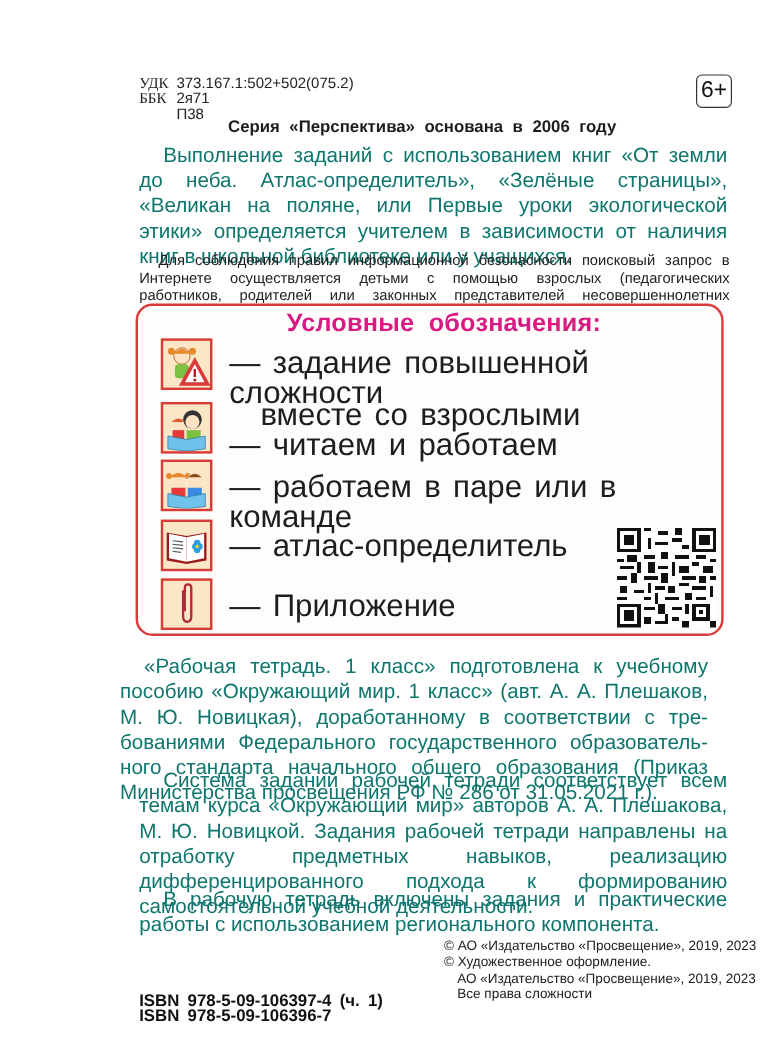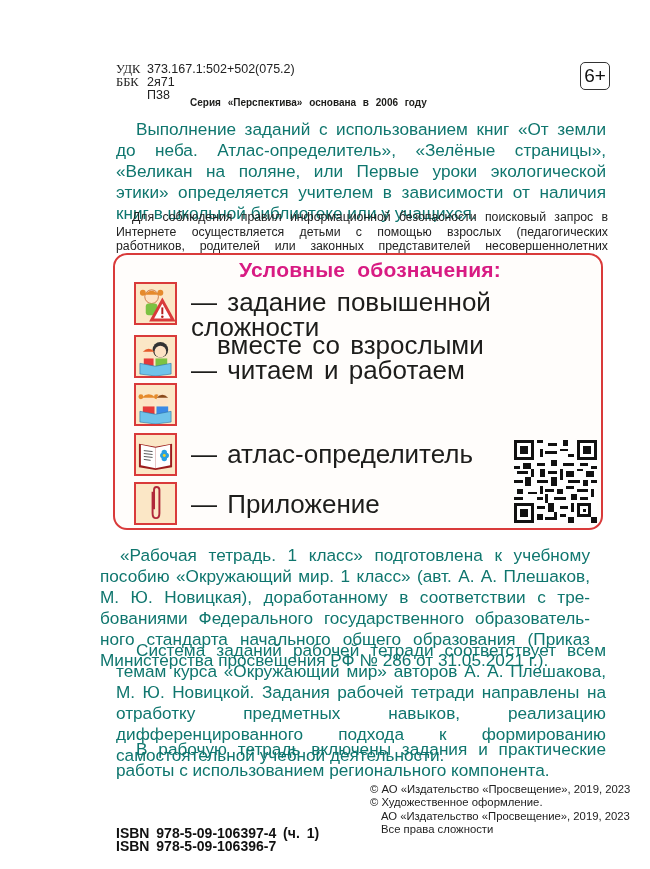--- a/index.html
+++ b/index.html
@@ -3,21 +3,21 @@
 <meta charset="utf-8">
 <style>
   html, body { margin:0; padding:0; background:#ffffff; }
   body { width:650px; height:869px; position:relative; overflow:hidden;
          font-family:"Liberation Sans", "DejaVu Sans", sans-serif; color:#1d1d1b; }
   .abs { position:absolute; }
   .small { font-size:12.5px; line-height:13px; color:#222; }
   .udk { left:116px; top:63px; }
   .udk .row { display:flex; }
   .udk .k { width:31px;font-family:Liberation Serif, serif; }
-  .series { left:190px; top:97px; font-weight:bold; font-size:10px; word-spacing:4px; color:#1d1d1b; }
+  .series { left:190px; top:97px; font-weight:bold; font-size:14px; word-spacing:4px; color:#1d1d1b; }
   .age { left:580px; top:62px; width:28px; height:26px; border:1.5px solid #333; border-radius:5px;
          font-size:19px; line-height:26px; text-align:center; color:#111; }
   .para { font-size:17.2px; line-height:21px; text-align:justify; color:#0f766e; }
   .p1 { left:116px; top:119px; width:490px; }
   .para .ind { display:inline-block; width:20px; }
   .note { left:116px; top:210px; width:492px; font-size:12.3px; line-height:14.5px; text-align:justify; color:#222; }
   .legend { left:113px; top:253px; width:490px; height:277px; border:2.5px solid #d93a3a; border-radius:14px;
             background:#fffdfb; box-sizing:border-box; }
   .legend-title { left:0; right:0; top:3px; text-align:center; font-weight:bold; color:#d81b83;
                   font-size:21px; word-spacing:6px; letter-spacing:0.2px;padding-left:24px; }
@@ -100,20 +100,21 @@
       <path d="M6 13 Q13 6 20 13" fill="#e58a2b"></path>
       <circle cx="5" cy="12" r="2.5" fill="#e58a2b"></circle>
         <circle cx="21" cy="12" r="2.5" fill="#e58a2b"></circle>
       <circle cx="27" cy="15" r="6" fill="#fde2c4"></circle>
       <path d="M21 13 Q27 7 33 13" fill="#8a4a1a"></path>
       <rect x="7" y="22" width="12" height="8" fill="#e53a3a"></rect>
       <rect x="21" y="22" width="12" height="8" fill="#3a8ae5"></rect>
       <polygon points="4,27 20,30 36,27 36,38 20,40 4,38" fill="#6fc3ea" stroke="#2a6fa0" stroke-width="0.6"></polygon>
     </svg>
   </div>
+  <div class="item-text" style="top:138px">— работаем в паре или в команде</div>
 
   <div class="icon-box" style="top:178px">
     <svg viewBox="0 0 40 40">
       <polygon points="3,9 20,12 37,9 37,33 20,36 3,33" fill="#9b1c1c"></polygon>
       <polygon points="5,10 20,13 20,34 5,31" fill="#fff"></polygon>
       <polygon points="20,13 35,10 35,31 20,34" fill="#fff"></polygon>
       <line x1="8" y1="16" x2="17" y2="17" stroke="#555" stroke-width="1"></line>
       <line x1="8" y1="19" x2="17" y2="20" stroke="#555" stroke-width="1"></line>
       <line x1="8" y1="22" x2="17" y2="23" stroke="#555" stroke-width="1"></line>
       <line x1="8" y1="25" x2="15" y2="26" stroke="#555" stroke-width="1"></line>

